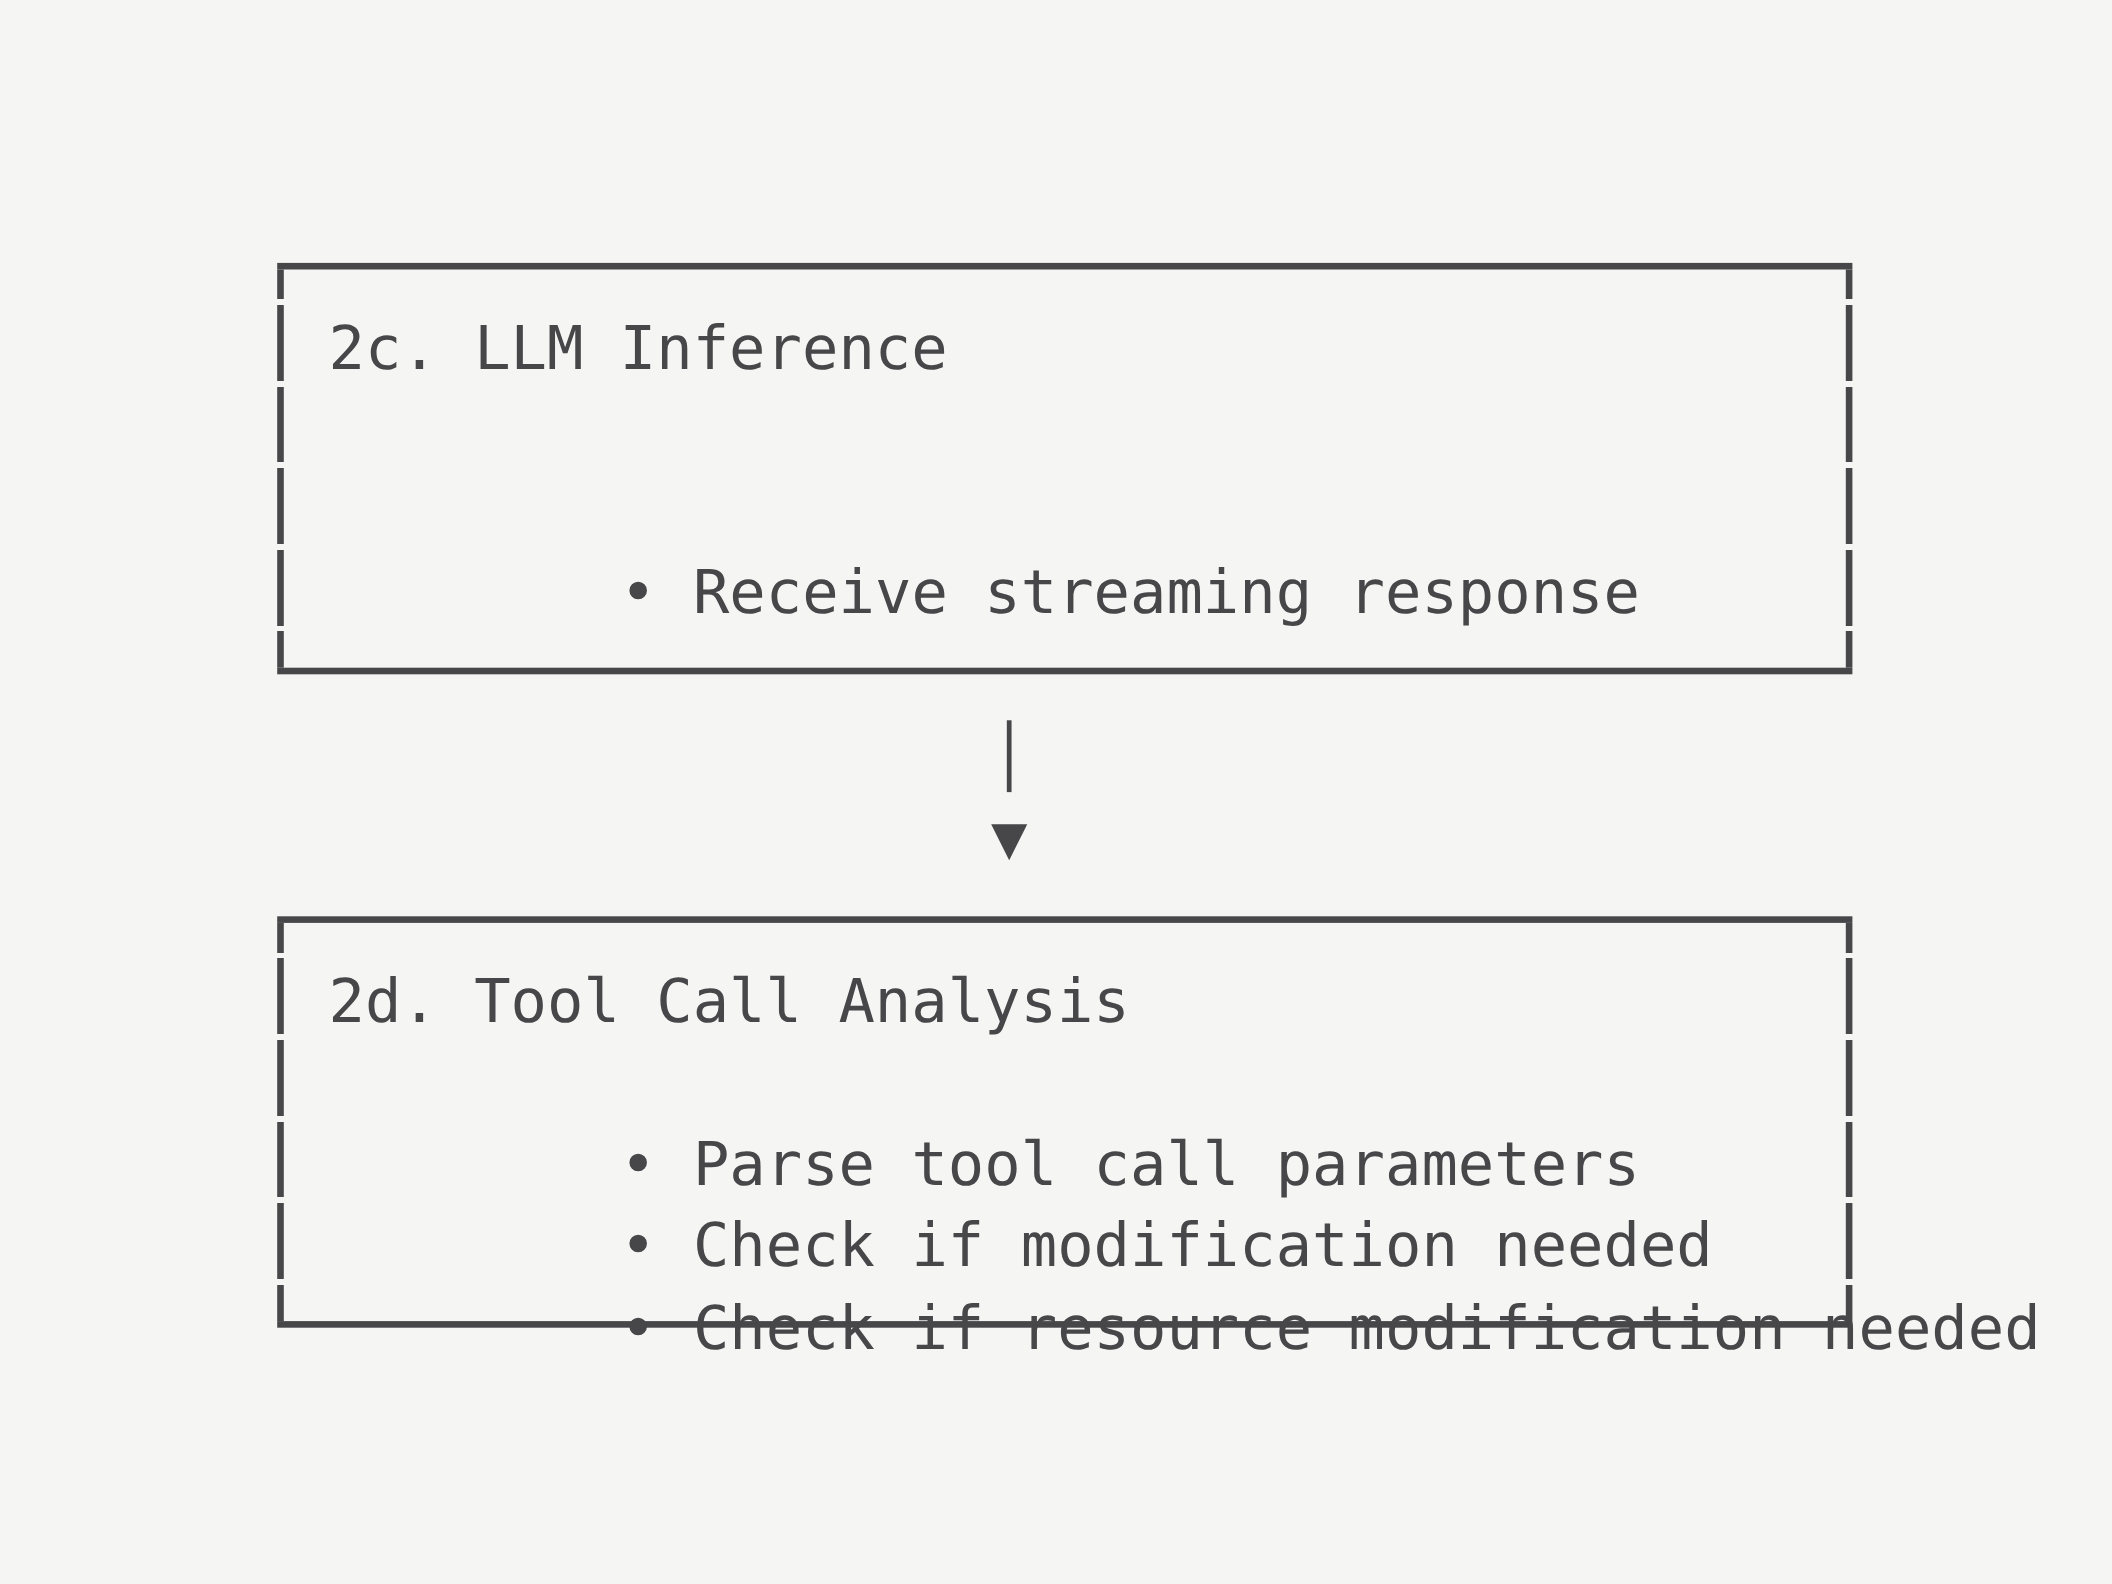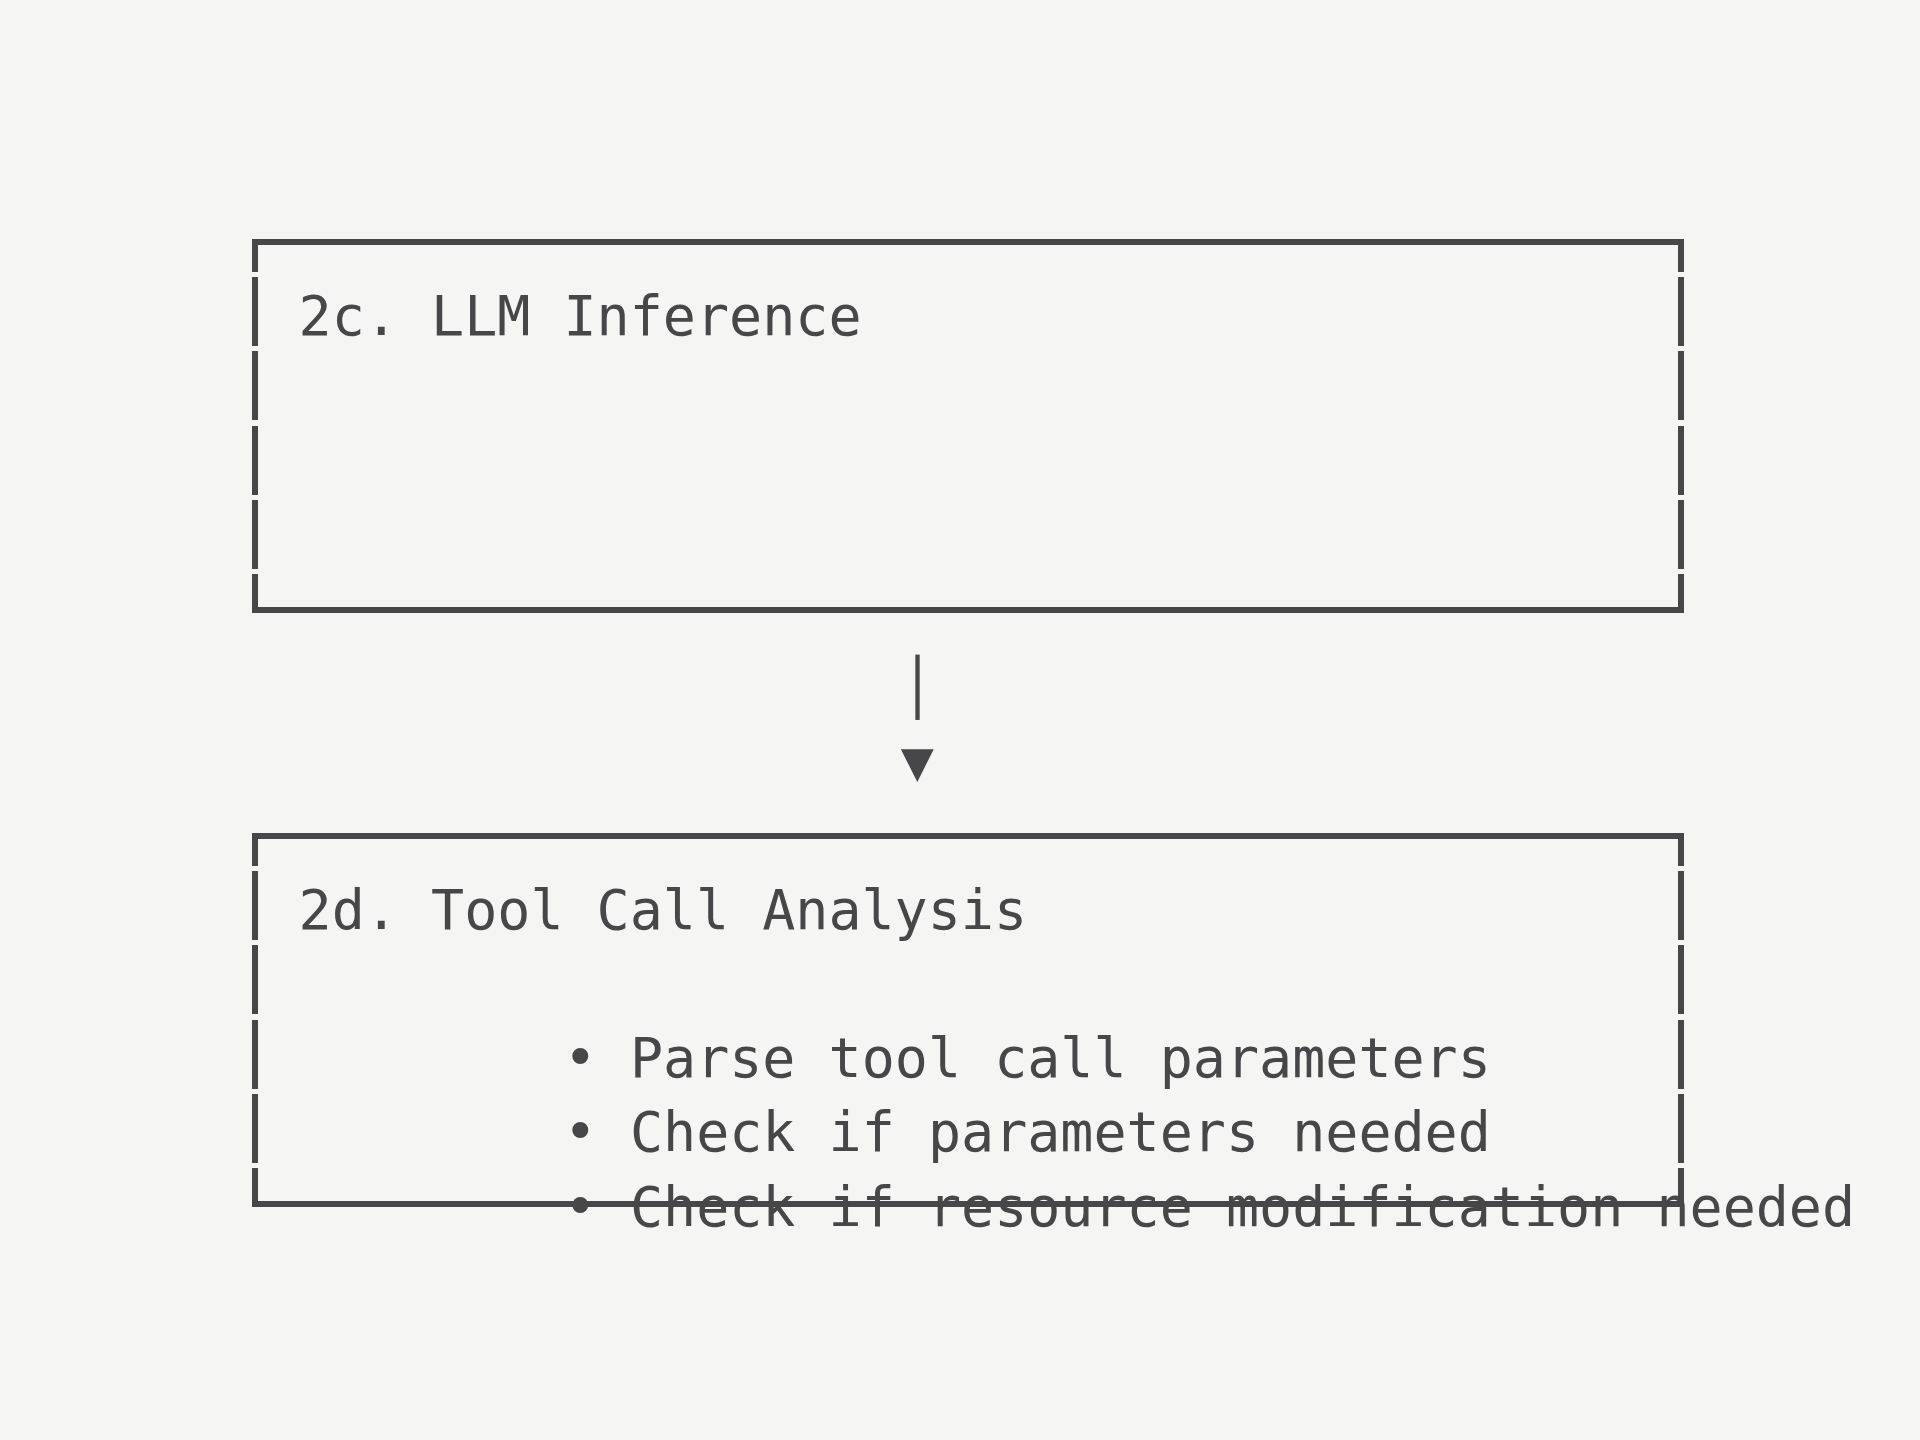--- a/index.html
+++ b/index.html
@@ -92,37 +92,40 @@
 <body>
 
 <div class="canvas">
 
   <div class="flow-box box-1">
     <div class="edge edge-left"></div>
     <div class="edge edge-right"></div>
 
     <div class="mono-row box-title">2c. LLM Inference</div>
 
+    <div class="mono-row bullet-row row-1">
+      <span class="bullet-glyph">•</span><span class="bullet-text">Receive streaming response</span>
+    </div>
   </div>
 
   <div class="connector">
     <div class="mono-row">│</div>
     <div class="mono-row">▼</div>
   </div>
 
   <div class="flow-box box-2">
     <div class="edge edge-left"></div>
     <div class="edge edge-right"></div>
 
     <div class="mono-row box-title">2d. Tool Call Analysis</div>
 
     <div class="mono-row bullet-row row-0">
       <span class="bullet-glyph">•</span><span class="bullet-text">Parse tool call parameters</span>
     </div>
     <div class="mono-row bullet-row row-1">
-      <span class="bullet-glyph">•</span><span class="bullet-text">Check if parameters needed</span>
+      <span class="bullet-glyph">•</span><span class="bullet-text">Check if modification needed</span>
     </div>
     <div class="mono-row bullet-row row-2">
       <span class="bullet-glyph">•</span><span class="bullet-text">Check if resource modification needed</span>
     </div>
   </div>
 
 </div>
 
 </body></html>

